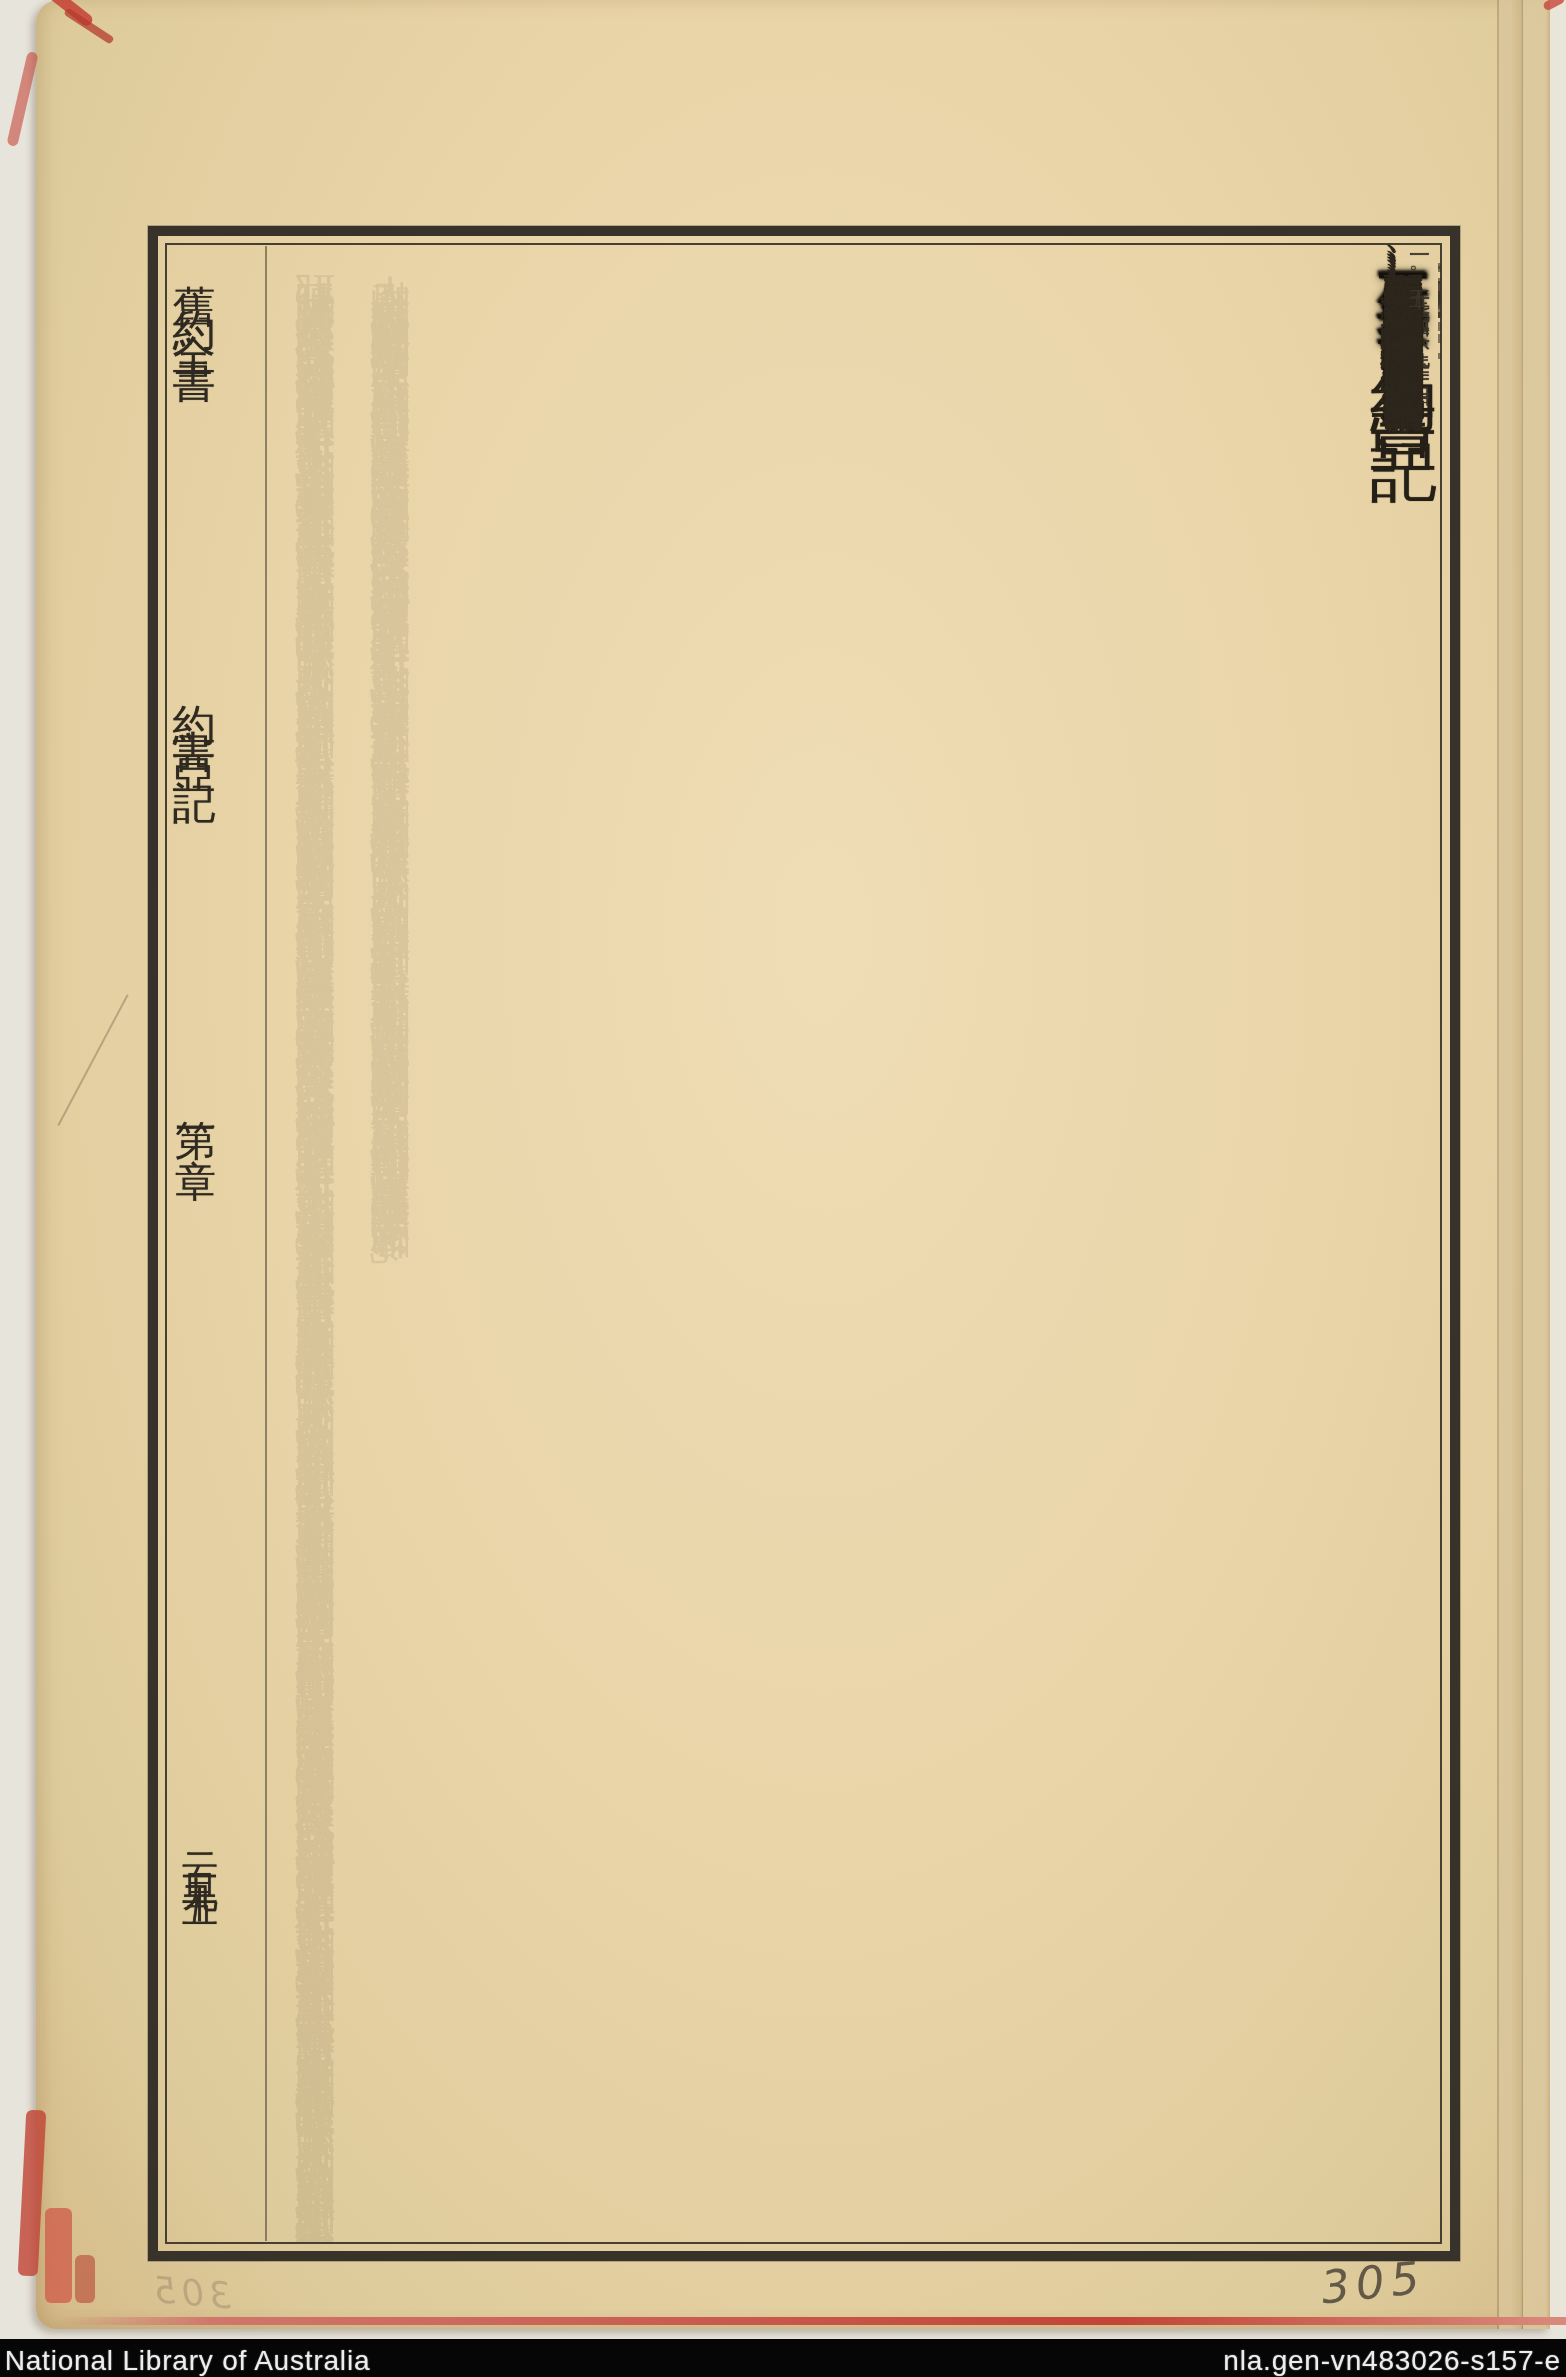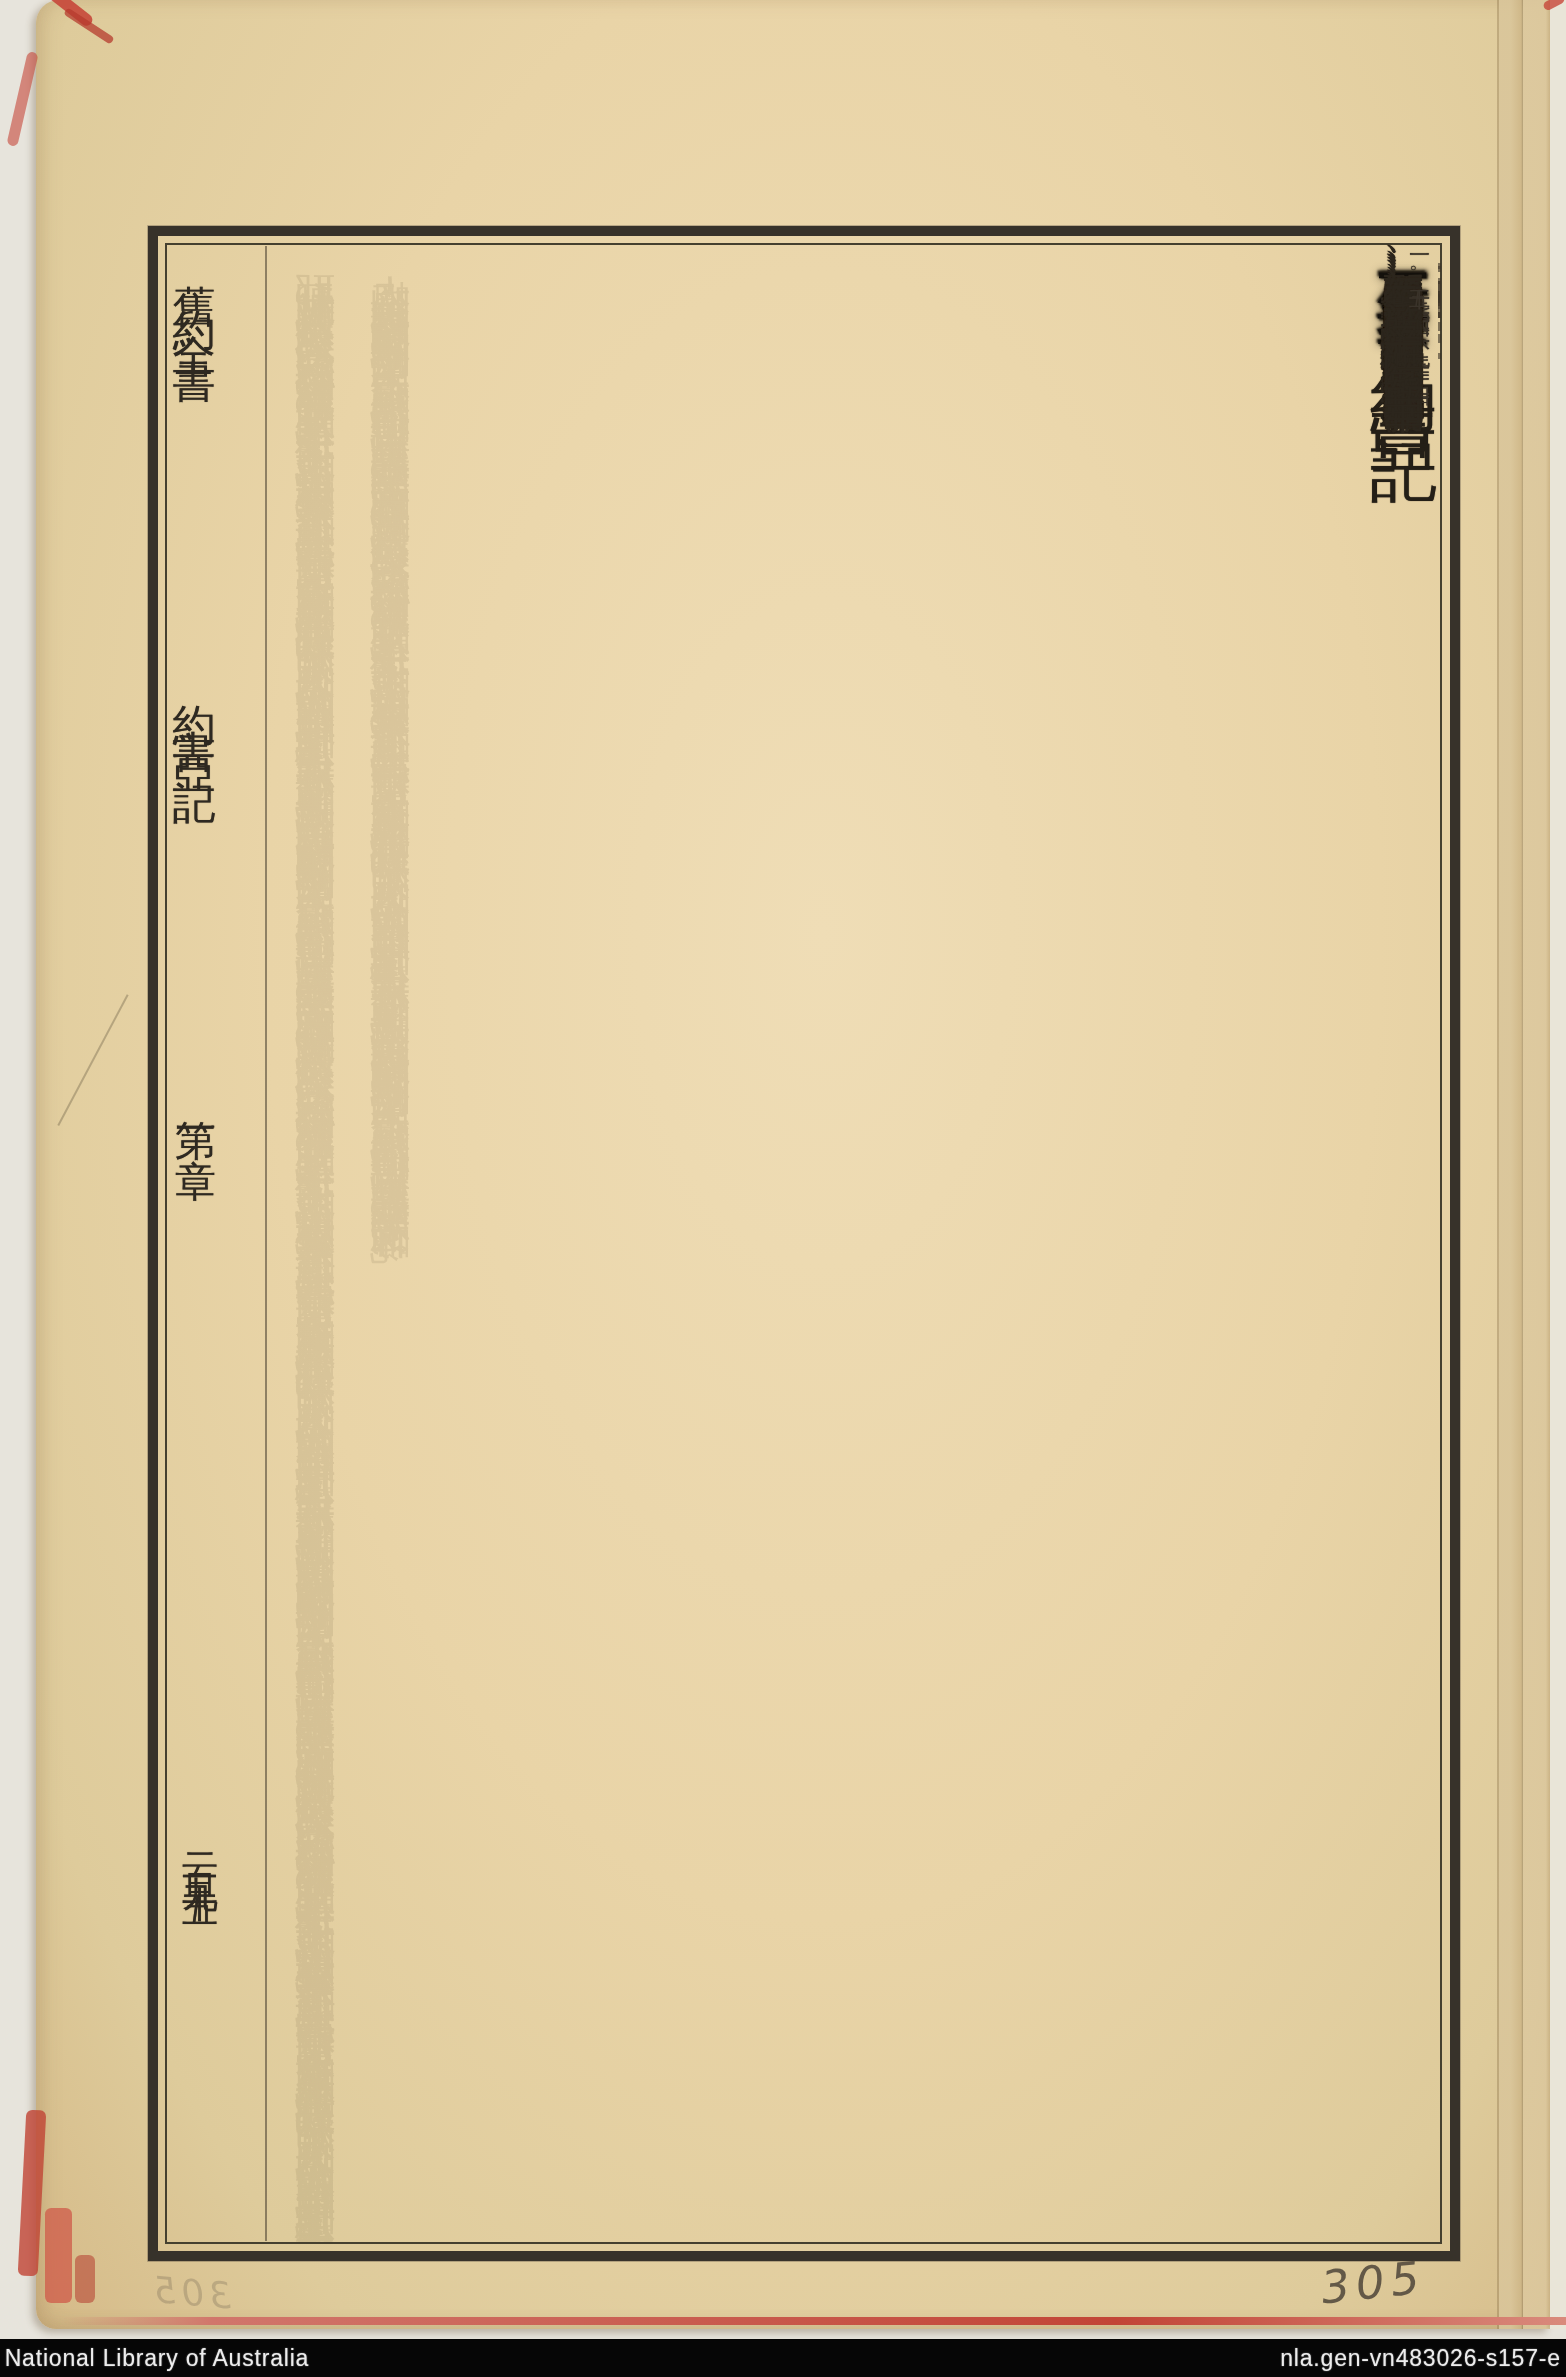--- a/index.html
+++ b/index.html
@@ -62,21 +62,21 @@
   .r{position:static;font-size:39px;}
 
   
   .handnum{left:1321px;top:2256px;font-family:"DejaVu Sans",sans-serif;font-style:italic;
            font-size:45px;letter-spacing:6.2px;color:rgba(92,82,66,.95);transform:rotate(-6deg);}
   .handnum-mirror{left:149px;top:2272px;font-family:"DejaVu Sans",sans-serif;font-style:italic;
            font-size:36px;letter-spacing:4.7px;color:#6b5f4e;opacity:.28;transform:scaleX(-1) rotate(-5deg);}
 
   
   .bar{left:0;top:2339px;width:1567px;height:39px;background:#060606;}
-  .bar span{top:6.2px;font-family:"Liberation Sans",sans-serif;font-size:23px;color:#ededed;
+  .bar span{top:6.2px;font-family:"Liberation Sans",sans-serif;font-size:28px;color:#ededed;
             text-shadow:0 0 1.6px rgba(255,255,255,.55);letter-spacing:0.8px;}
   .bar .bl{left:4.7px;} .bar .br{right:6.2px;left:auto;}
 </style>
 </head>
 <body>
 
 <div id="canvas">
 
   <div class="page"></div>
   <div class="nextpage"></div>

